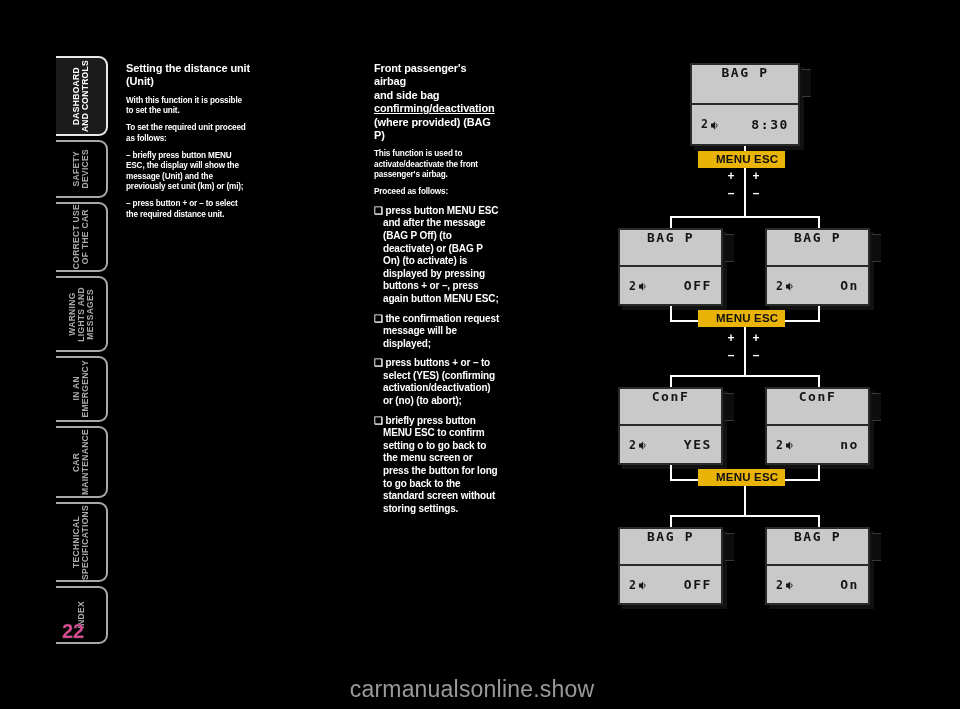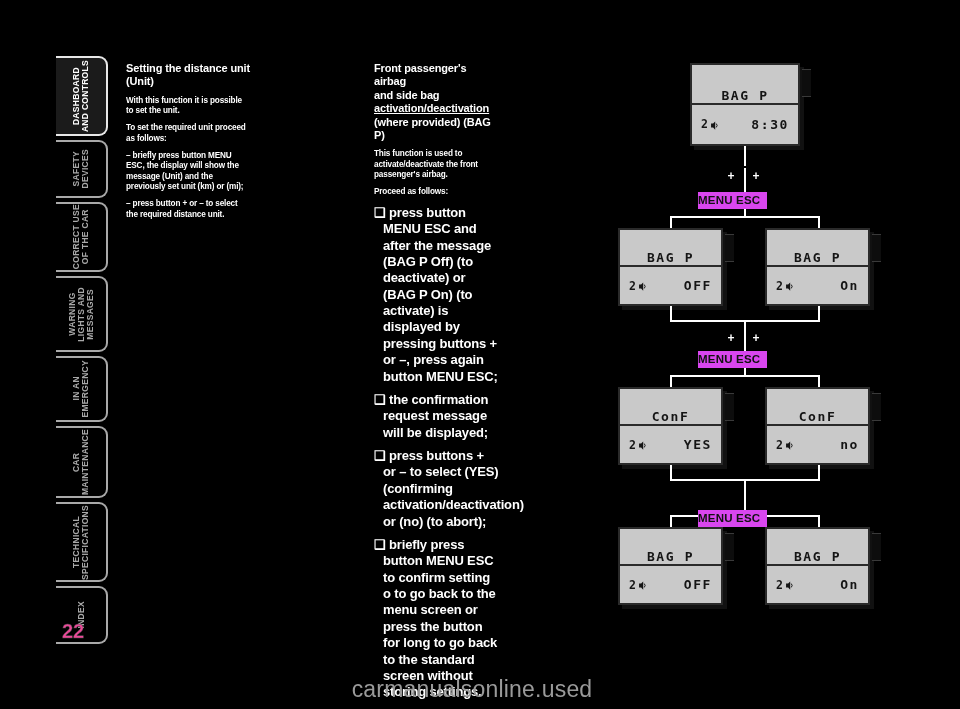--- a/index.html
+++ b/index.html
@@ -35,65 +35,64 @@
   }
 
   
   .col{position:absolute;top:62px;color:#fff;}
   .col1{left:126px;width:124px;}
   .col2{left:374px;width:126px;}
 
   .col p{margin:0 0 7px 0;}
   .h{font-weight:bold;font-size:11px;line-height:1.22;}
   .b{font-weight:bold;font-size:8.2px;line-height:1.26;}
-  .bl{font-weight:bold;font-size:13px;line-height:1.26;padding-left:9px;text-indent:-9px;}
+  .bl{font-weight:bold;font-size:10px;line-height:1.26;padding-left:9px;text-indent:-9px;}
   .u{text-decoration:underline;}
   .blur{
     filter:blur(.42px);
     letter-spacing:-.15px;
   }
 
   
   .diagram{position:absolute;left:612px;top:55px;width:278px;height:560px;}
 
   .lcd{
     position:absolute;
     background:#c9c9c9;
     border:2px solid #2a2a2a;
     box-sizing:border-box;
     box-shadow:4px 4px 0 0 #111;
   }
   .lcd .top{
     height:50%;box-sizing:border-box;border-bottom:2px solid #2a2a2a;
-    display:flex;align-items:flex-end;justify-content:center;
+    display:flex;align-items:flex-start;justify-content:center;
   }
   .lcd .bot{
     height:50%;box-sizing:border-box;
     display:flex;align-items:center;justify-content:space-between;
     padding:0 9px;
   }
   .seg{
     font-family:"DejaVu Sans Mono", monospace;
     font-weight:bold;color:#151515;font-size:13px;letter-spacing:1.6px;
   }
   .seg.left{display:flex;align-items:center;gap:1px;font-size:11.5px;letter-spacing:0;}
   .bell{display:inline-block;width:11px;height:11px;position:relative;top:1px;}
 
   .shadowtab{
     position:absolute;width:9px;height:26px;background:#0d0d0d;
     border-top:1px solid #3a3a3a;border-bottom:1px solid #3a3a3a;
   }
 
   .menubtn{
-    position:absolute;background:#d946ef;color:#111;
+    position:absolute;background:#eab308;color:#111;
     font-weight:bold;font-size:11.5px;letter-spacing:.2px;
-    padding:2px 7px 3px 0;white-space:nowrap;
+    padding:2px 7px 3px 18px;white-space:nowrap;
     font-family:"Liberation Sans", sans-serif;
     z-index:4;
-    margin-top:41px;
   }
 
   .ln{position:absolute;background:#fff;}
   .vln{width:2px;}
   .hln{height:2px;}
 
   .pm{
     position:absolute;color:#fff;font-weight:bold;font-size:12px;
     line-height:1;text-align:center;width:16px;
   }
@@ -150,21 +149,21 @@
     <p class="h blur">Setting the distance unit (Unit)</p>
     <p class="b blur">With this function it is possible to set the unit.</p>
     <p class="b blur">To set the required unit proceed as follows:</p>
     <p class="b blur">– briefly press button MENU ESC, the display will show the message (Unit) and the previously set unit (km) or (mi);</p>
     <p class="b blur">– press button + or – to select the required distance unit.</p>
   </div>
 
   <div class="col col2">
     <p class="h blur" style="margin-bottom:0">Front passenger's airbag</p>
     <p class="h blur" style="margin-bottom:0">and side bag</p>
-    <p class="h blur u" style="margin-bottom:0">activation/deactivation</p>
+    <p class="h blur u" style="margin-bottom:0">confirming/deactivation</p>
     <p class="h blur" style="">(where provided) (BAG P)</p>
     <p class="b blur">This function is used to activate/deactivate the front passenger's airbag.</p>
     <p class="b blur">Proceed as follows:</p>
     <p class="bl blur">❑ press button MENU ESC and after the message (BAG P Off) (to deactivate) or (BAG P On) (to activate) is displayed by pressing buttons + or –, press again button MENU ESC;</p>
     <p class="bl blur">❑ the confirmation request message will be displayed;</p>
     <p class="bl blur">❑ press buttons + or – to select (YES) (confirming activation/deactivation) or (no) (to abort);</p>
     <p class="bl blur">❑ briefly press button MENU ESC to confirm setting  o to go back to the menu screen or press the button for long to go back to the standard screen without storing settings.</p>
   </div>
 
   <div class="diagram">
@@ -335,15 +334,15 @@
               </svg>
           </span>
         </span>
         <span class="seg">On</span>
       </div>
     </div>
     <div class="shadowtab" style="left:260px;top:478px;"></div>
 
   </div>
 
-  <div class="wm">carmanualsonline.used</div>
+  <div class="wm">carmanualsonline.show</div>
 
 </div>
 
 </body></html>

